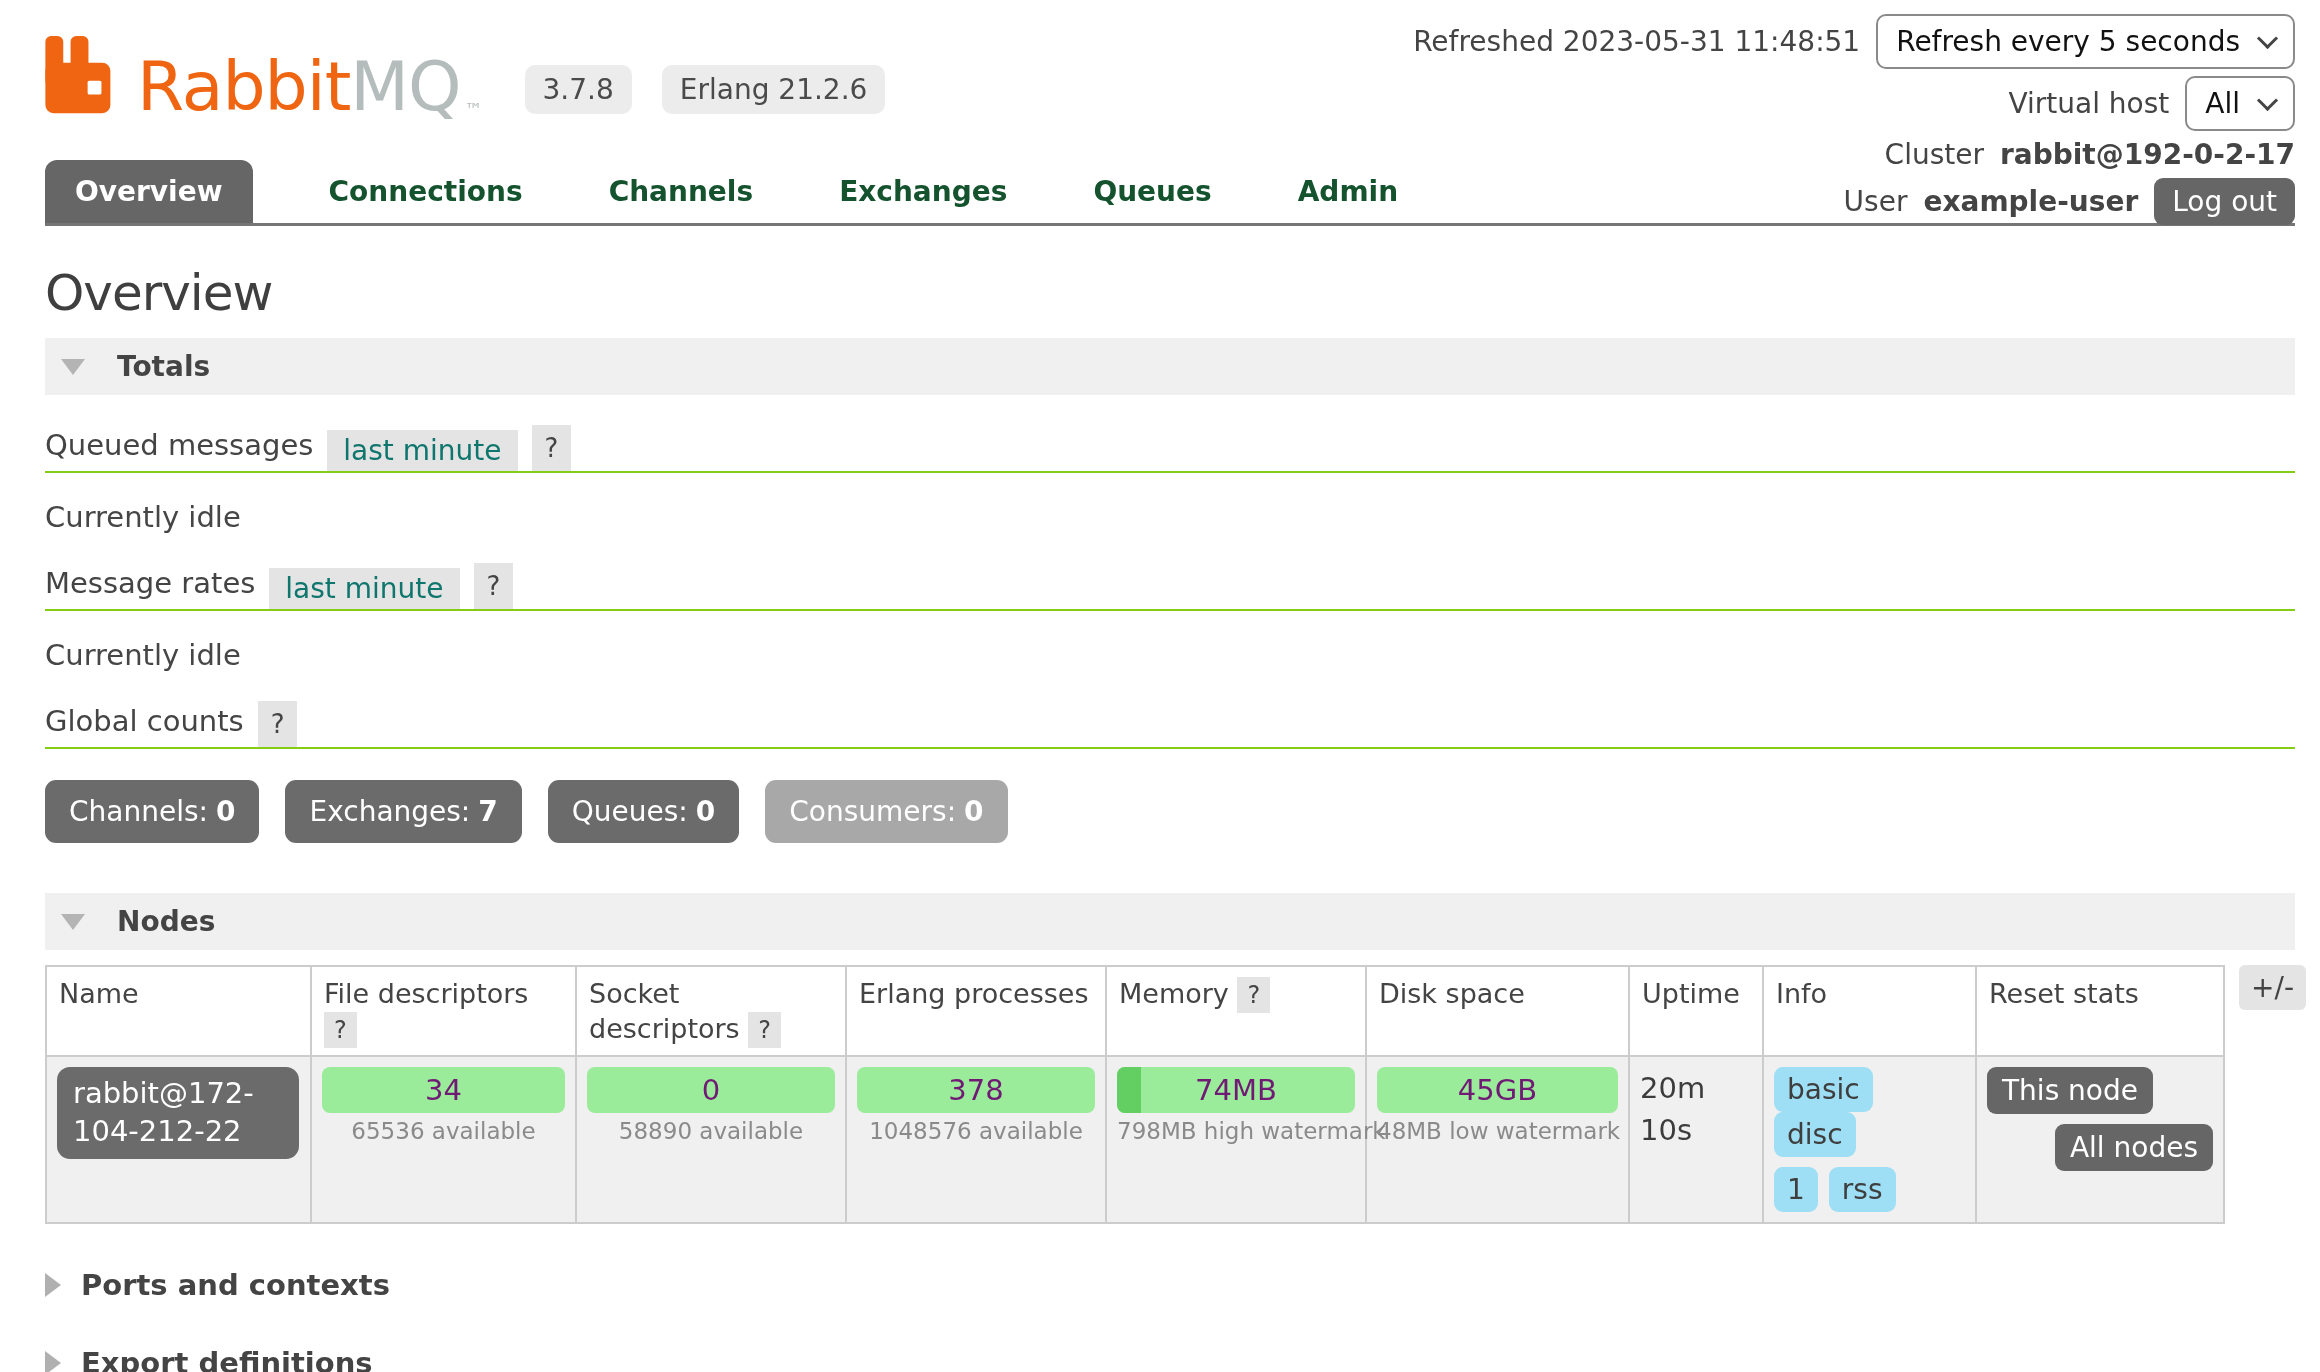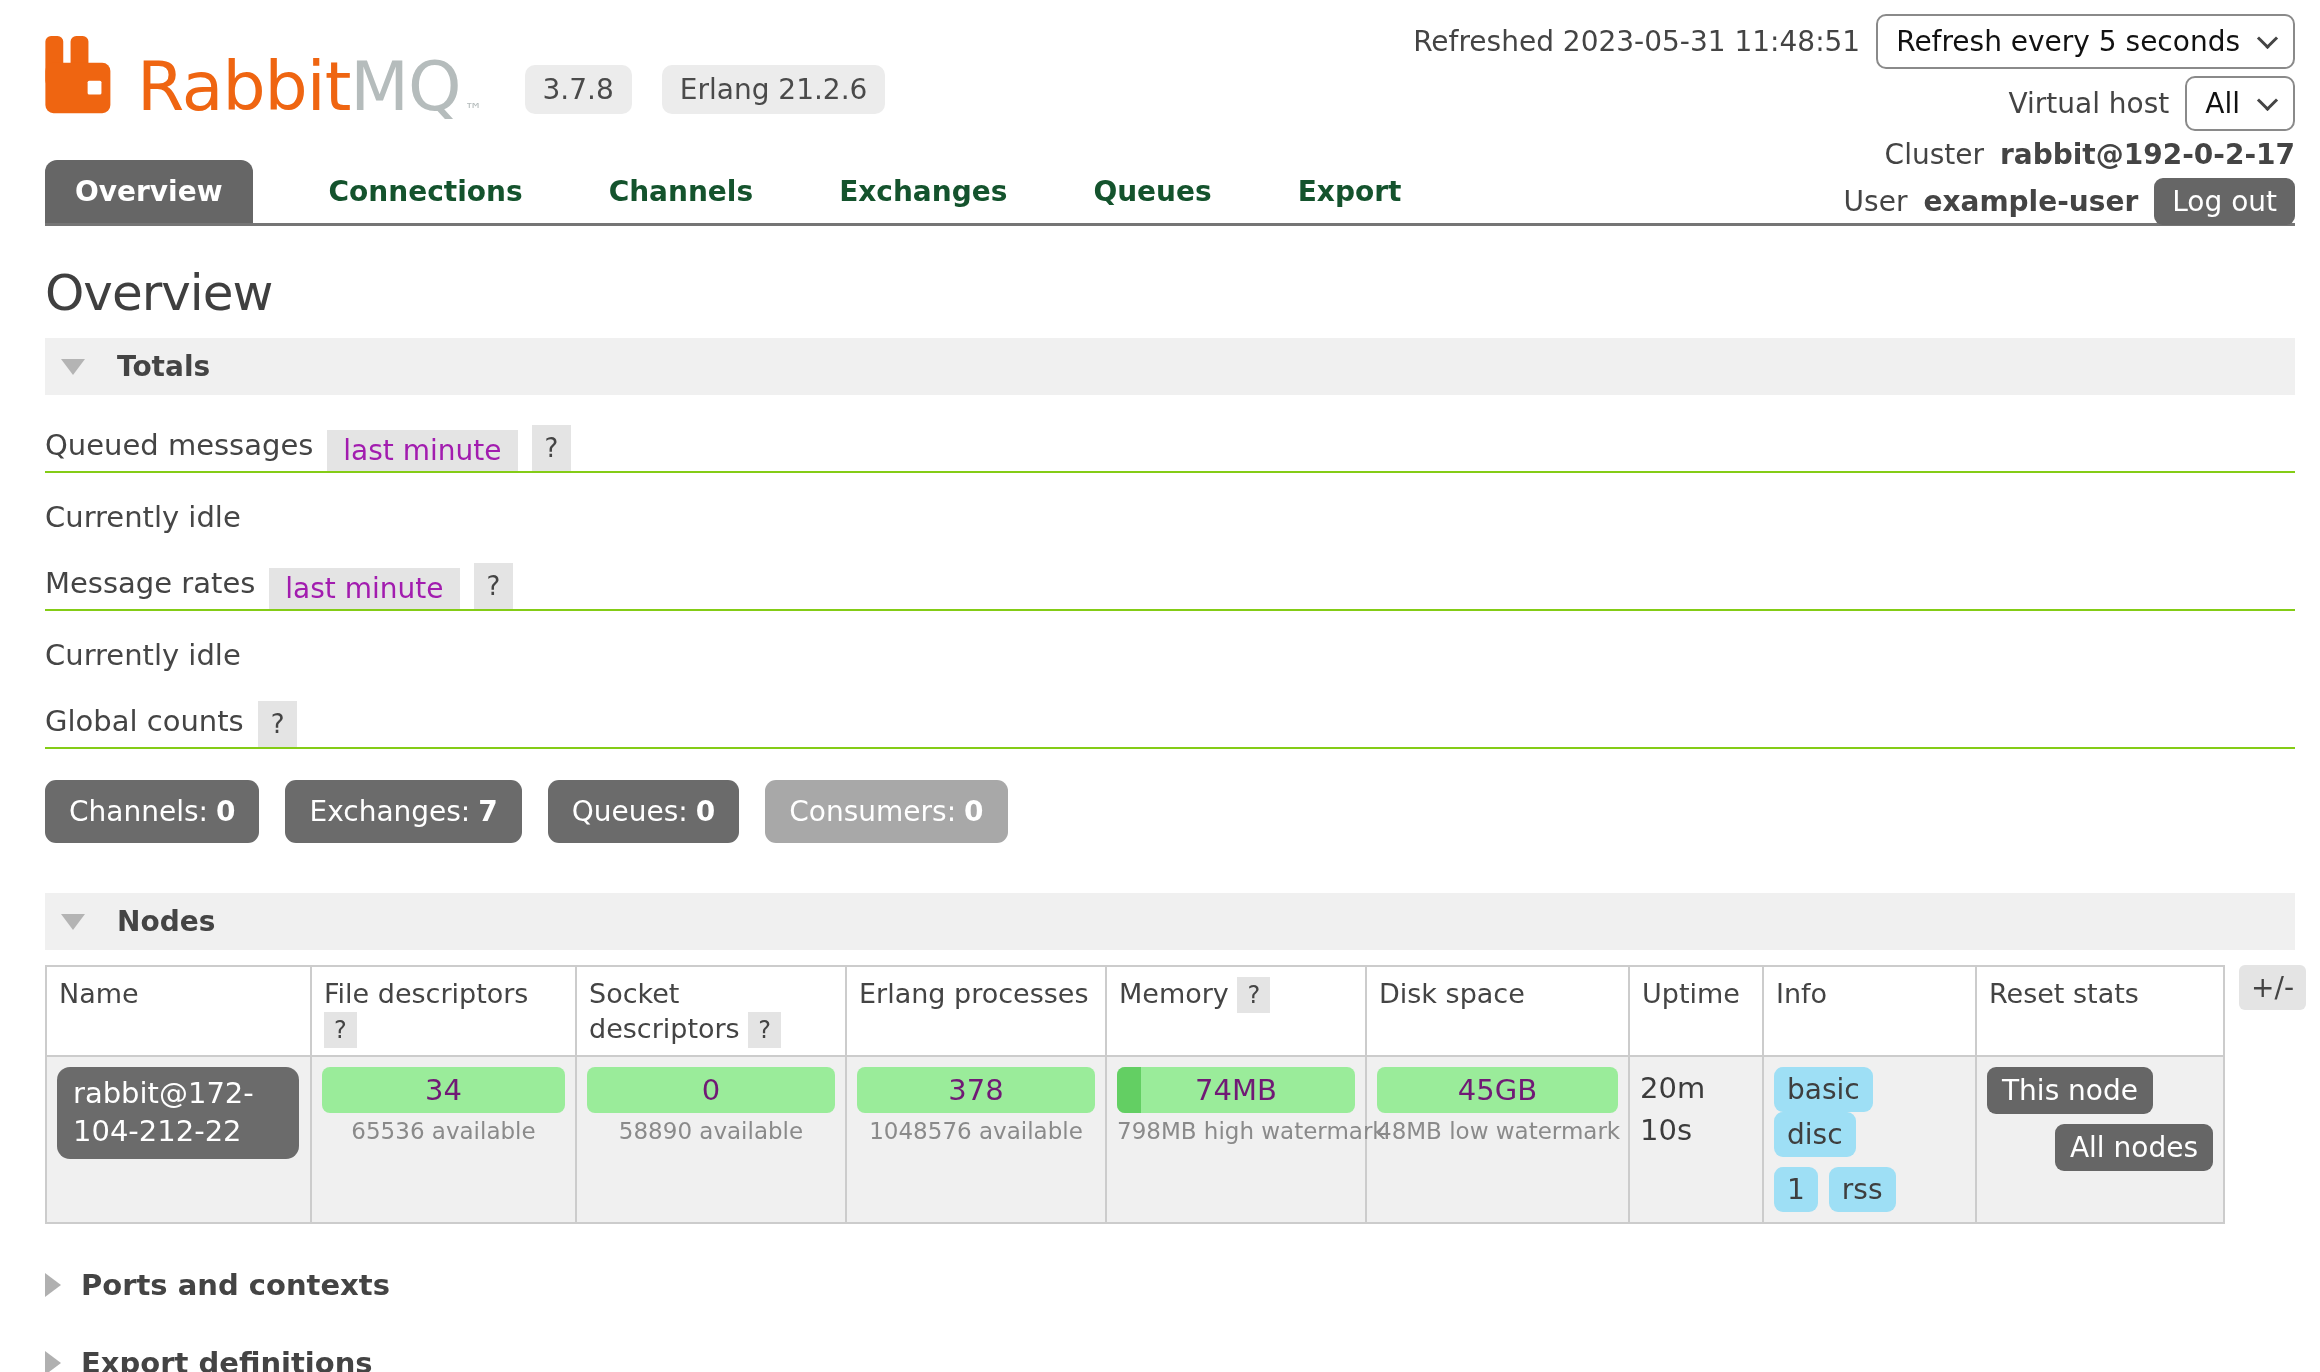--- a/index.html
+++ b/index.html
@@ -55,21 +55,21 @@
   .section-head {
     background: #f0f0f0; display: flex; align-items: center; gap: 32px;
     padding: 12px 16px; margin-top: 16px; cursor: pointer;
   }
   .section-head .title { font-size: 28px; font-weight: bold; color: #444; }
   .tri-down { width: 0; height: 0; border-left: 12px solid transparent; border-right: 12px solid transparent; border-top: 16px solid #b4b4b4; }
   .tri-right { width: 0; height: 0; border-top: 12px solid transparent; border-bottom: 12px solid transparent; border-left: 16px solid #b0b0b0; }
 
   .updatable { display: flex; align-items: flex-end; gap: 14px; border-bottom: 2px solid #84cc16; margin-top: 30px; }
   .updatable .lbl { font-size: 29px; padding-bottom: 9px; }
-  .mode-tab { background: #e4e4e4; padding: 4px 16px; font-size: 28px; color: #a21caf; cursor: pointer; }
+  .mode-tab { background: #e4e4e4; padding: 4px 16px; font-size: 28px; color: #0f766e; cursor: pointer; }
   .help-badge { background: #e4e4e4; padding: 8px 13px; font-size: 26px; color: #444; cursor: pointer; }
   .idle { font-size: 29px; margin-top: 27px; color: #464646; }
   .updatable.second { margin-top: 29px; }
 
   .counters { display: flex; gap: 26px; margin-top: 31px; }
   .counter {
     background: #6b6b6b; color: #fff; border-radius: 11px; padding: 15px 24px;
     font-size: 28px; cursor: pointer; white-space: nowrap;
   }
   .counter b { margin-left: 8px; }
@@ -154,21 +154,21 @@
         <button class="btn-dark">Log out</button>
       </div>
     </div>
 
     <ul class="tabs">
       <li class="tab active">Overview</li>
       <li class="tab">Connections</li>
       <li class="tab">Channels</li>
       <li class="tab">Exchanges</li>
       <li class="tab">Queues</li>
-      <li class="tab">Export</li>
+      <li class="tab">Admin</li>
     </ul>
   </header>
 
   <h1>Overview</h1>
 
   <div class="section-head">
     <span class="tri-down"></span>
     <span class="title">Totals</span>
   </div>
 

